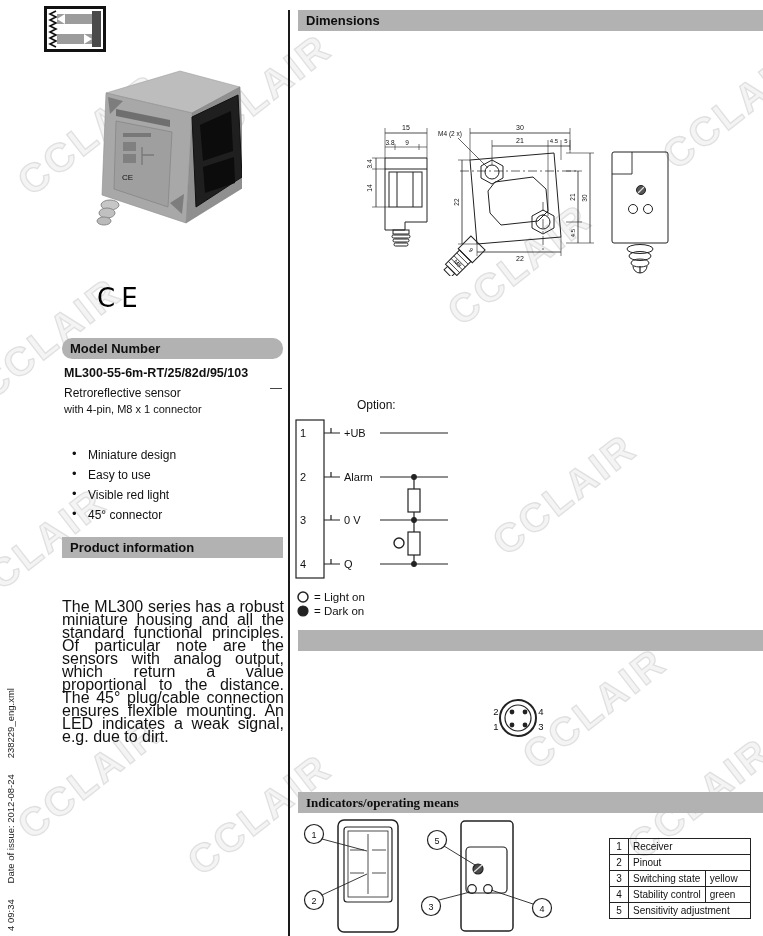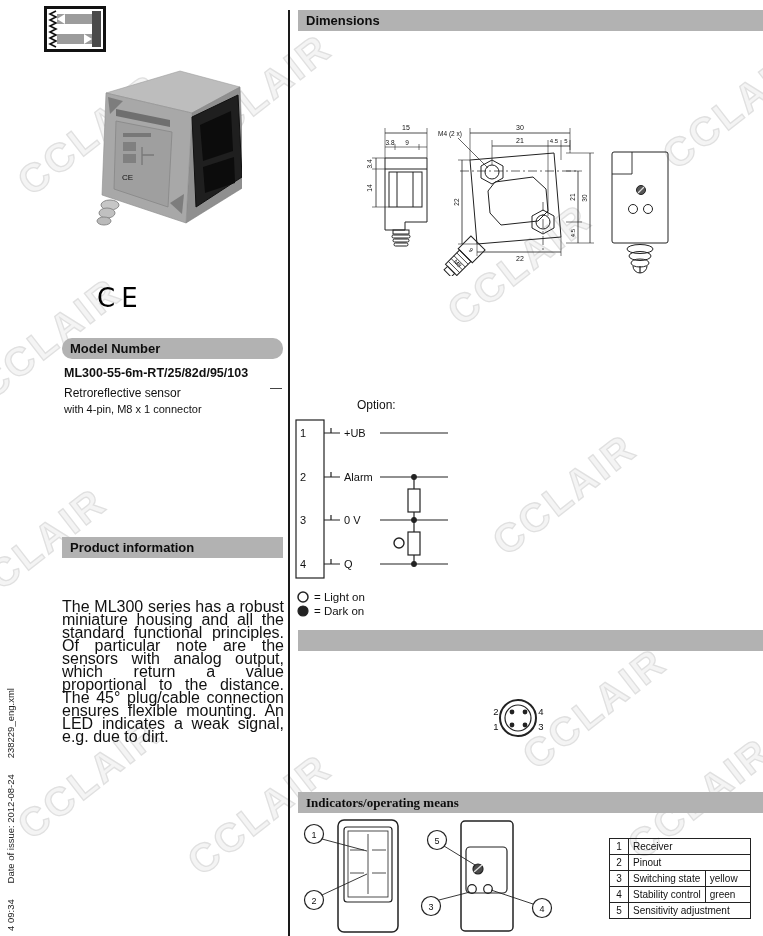--- a/index.html
+++ b/index.html
@@ -89,20 +89,26 @@
     <ellipse cx="12" cy="166" rx="7" ry="4" fill="#bababa" stroke="#8a8a8a"></ellipse>
   </svg>
 
   <div class="ce">CE</div>
 
   <div class="sec-hdr hdr-left" style="top:338px;border-radius:10px;">Model Number</div>
   <div class="model-number">ML300-55-6m-RT/25/82d/95/103</div>
   <div class="model-type">Retroreflective sensor</div>
   <div class="model-conn">with 4-pin, M8 x 1 connector</div>
 
+  <ul class="features-list">
+    <li>Miniature design</li>
+    <li>Easy to use</li>
+    <li>Visible red light</li>
+    <li>45° connector</li>
+  </ul>
 
   <div class="sec-hdr hdr-left" style="top:537px;">Product information</div>
   <div class="prod-text">The ML300 series has a robust miniature housing and all the standard functional principles. Of particular note are the sensors with analog output, which return a value proportional to the distance. The 45° plug/cable connection ensures flexible mounting. An LED indicates a weak signal, e.g. due to dirt.</div>
 
   <div class="sec-hdr hdr-right" style="top:10px;">Dimensions</div>
 
   <svg class="abs" style="left:350px;top:116px;" width="410" height="160" viewBox="350 116 410 160" fill="none" stroke="#222" stroke-width="1">
 
     <path d="M385,158 H427 V222 H405 V230 H385 Z"></path>
     <path d="M385,169 H427"></path>

